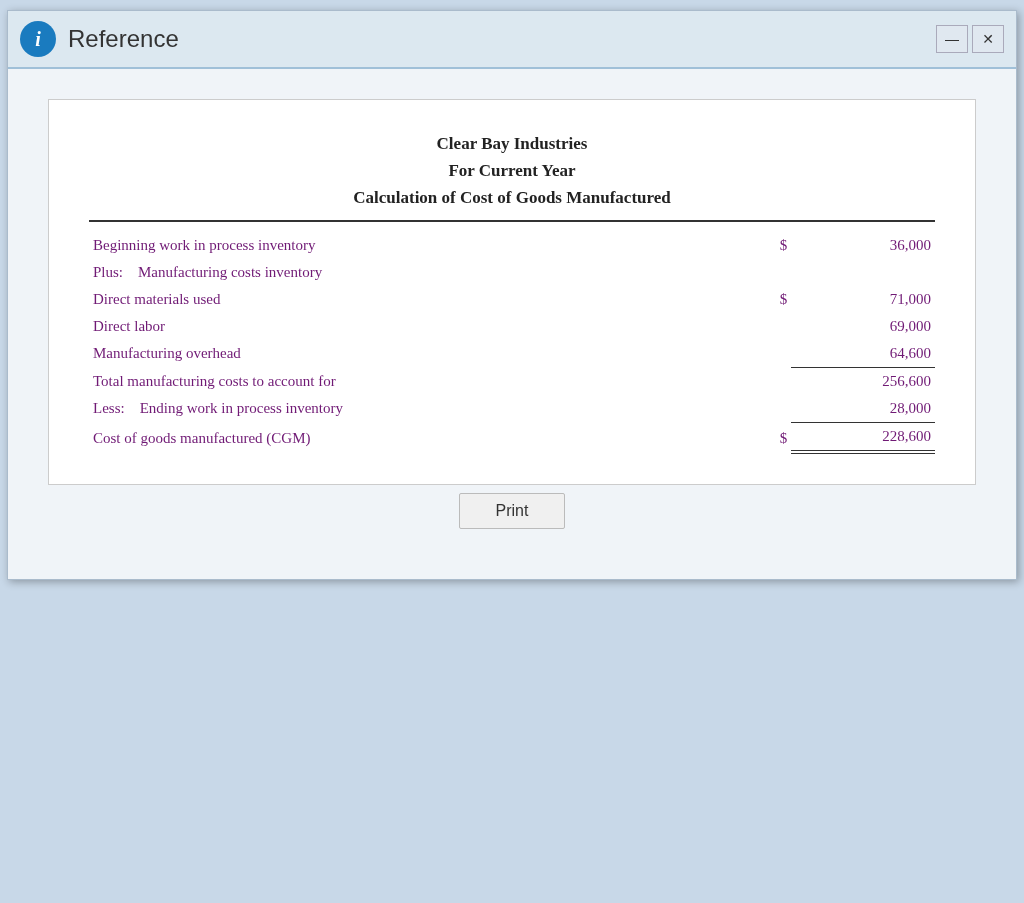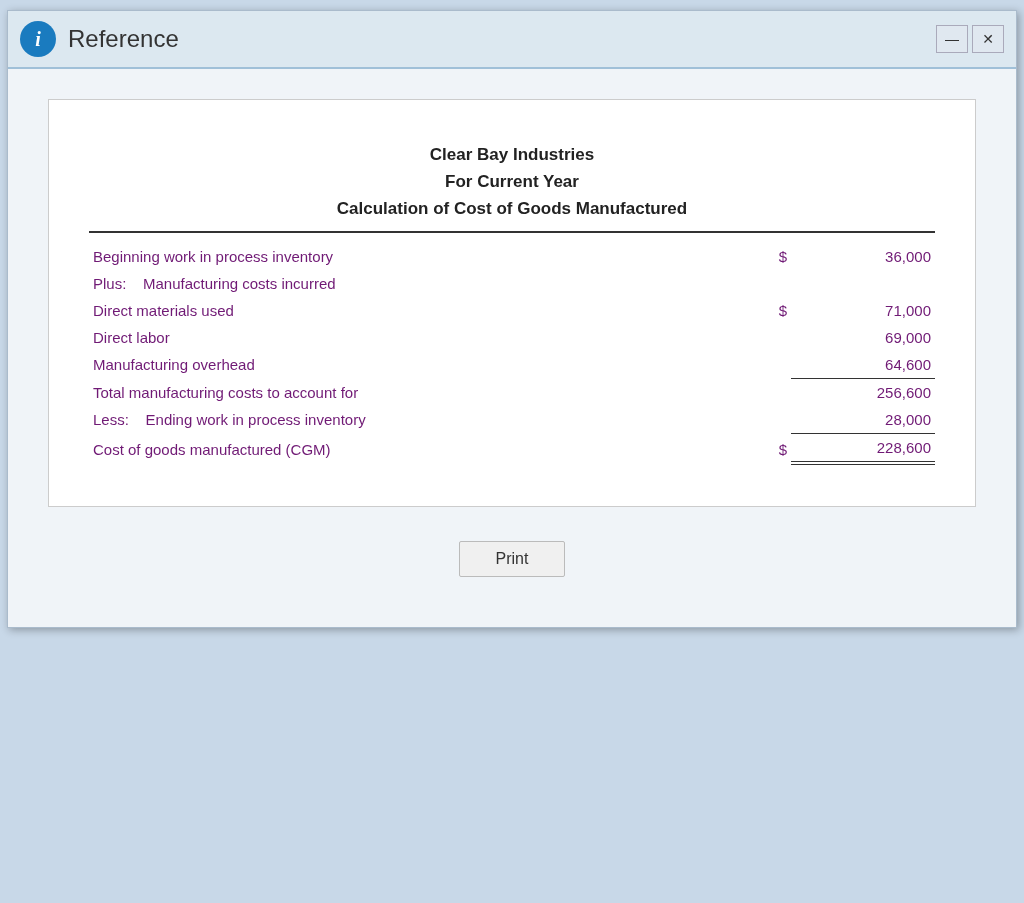--- a/index.html
+++ b/index.html
@@ -82,21 +82,22 @@
     }
 
     .window-body {
       padding: 30px 40px 40px 40px;
       background: #f0f4f8;
     }
 
     .report-container {
       background: white;
       border: 1px solid #ccc;
-      padding: 41px 40px;
+      padding: 30px 40px;
+      font-family: Liberation Serif, serif;
     }
 
     .report-header {
       text-align: center;
       margin-bottom: 10px;
     }
 
     .report-title-line {
       font-size: 17px;
       font-weight: bold;
@@ -146,21 +147,21 @@
     .single-underline-amount {
       border-bottom: 1px solid #333;
     }
 
     .double-underline-amount {
       border-bottom: 4px double #333;
       text-align: right;
     }
 
     .footer {
-      padding: 34px 0 10px 0;
+      padding: 8px 0 10px 0;
       display: flex;
       justify-content: center;
       gap: 16px;
     }
 
     .footer-btn {
       background: #f0f0f0;
       border: 1px solid #bbb;
       padding: 8px 36px;
       font-size: 16px;
@@ -206,21 +207,21 @@
           <tr>
             <td class="col-label">Beginning work in process inventory</td>
             <td></td>
             <td class="col-dollar">$</td>
             <td class="col-amount">36,000</td>
           </tr>
 
           <tr>
             <td class="col-label">
               <span>Plus:</span>&nbsp;&nbsp;&nbsp;
-              <span>Manufacturing costs incurred</span>
+              <span>Manufacturing costs inventory</span>
             </td>
             <td></td>
             <td class="col-dollar"></td>
             <td class="col-amount"></td>
           </tr>
 
           <tr>
             <td class="col-label indent-2">Direct materials used</td>
             <td></td>
             <td class="col-dollar">$</td>

